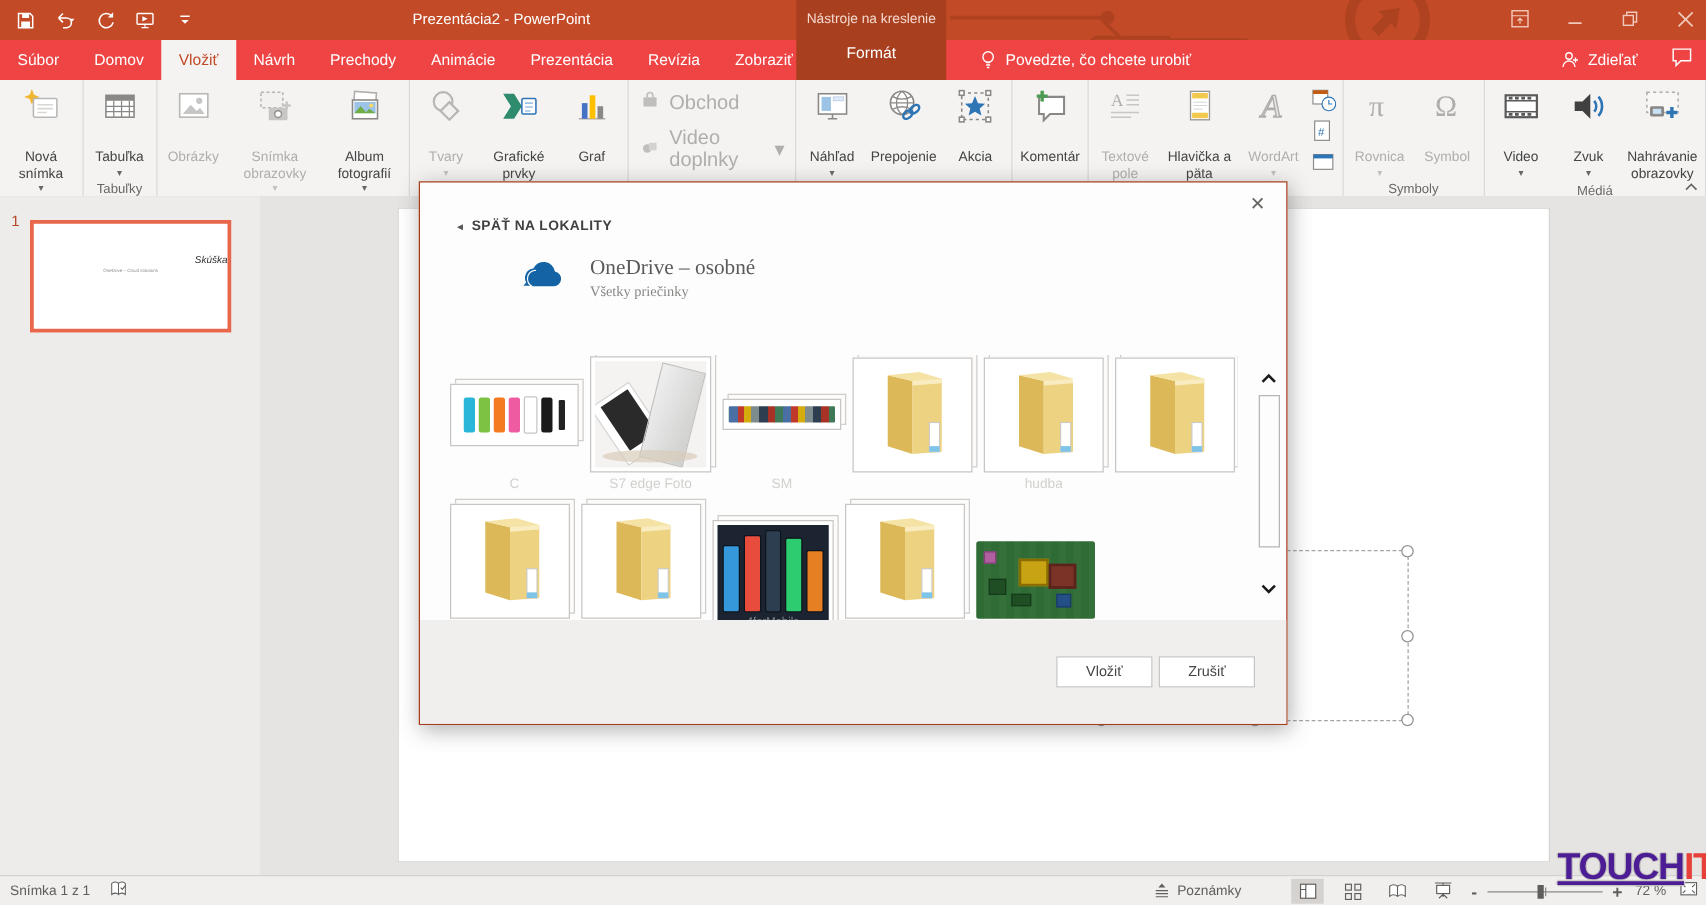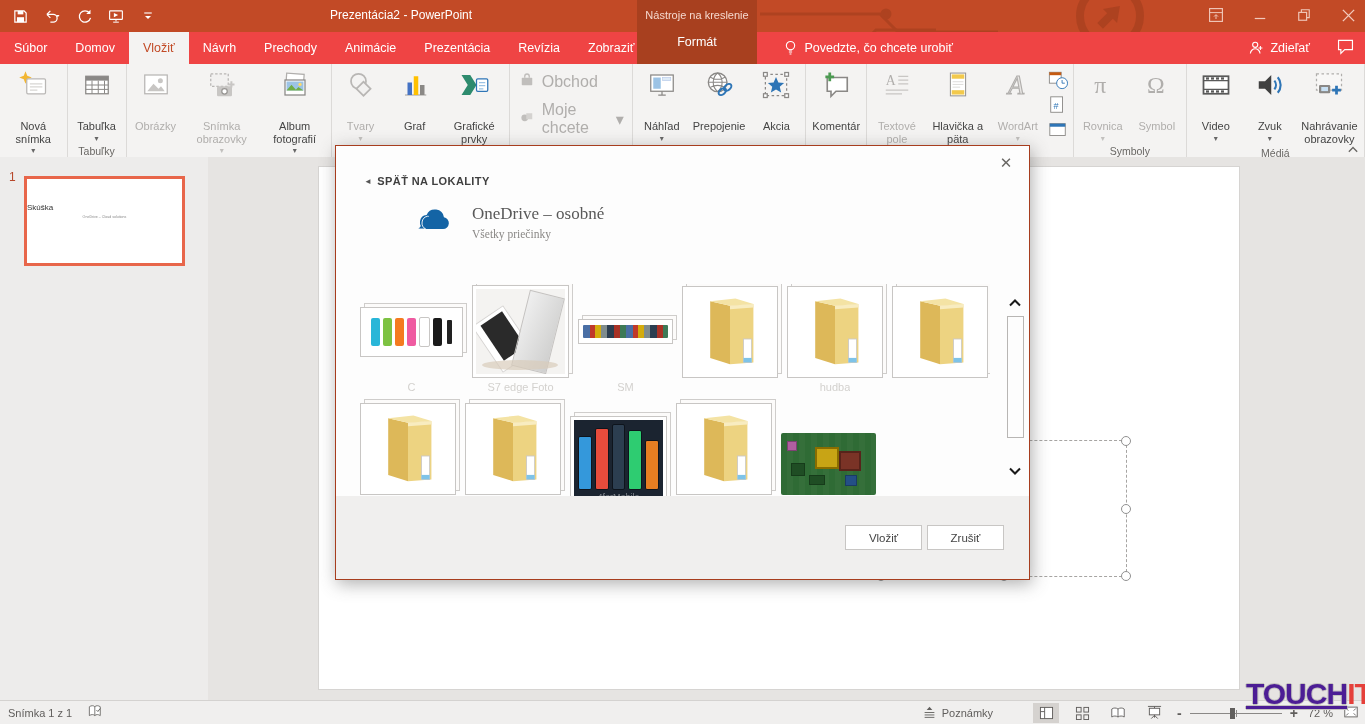--- a/index.html
+++ b/index.html
@@ -41,21 +41,21 @@
   .sbtn{display:flex;align-items:center;gap:6px;font-size:16px;color:#444;}
   .sbtn.disabled{color:#B0AEAC;}
   .tinycol{display:flex;flex-direction:column;justify-content:flex-start;gap:3px;padding:4px 2px;}
   .tbtn{width:22px;height:22px;display:flex;align-items:center;justify-content:center;}
   .ribbon-collapse{position:absolute;right:6px;top:145px;color:#696764;font-size:11px;z-index:2;}
   
   .workspace{position:absolute;left:0;top:157px;width:100%;height:543px;}
   .slidepanel{position:absolute;left:0;top:0;width:208px;height:100%;background:#EDECEB;border-right:1px solid #D0CECC;}
   .thumb-num{position:absolute;left:9px;top:13px;color:#B7472A;font-size:12px;}
   .slide-thumb{position:absolute;left:24px;top:19px;width:155px;height:84px;background:#fff;border:3px solid #E8664A;}
-  .st-title{margin-top:24px;text-align:left;font-size:8px;color:#333;}
+  .st-title{margin-top:24px;text-align:right;font-size:8px;color:#333;font-style:italic;}
   .st-sub{text-align:center;font-size:8px;color:#8a8a8a;transform:scale(.45);transform-origin:center;}
   .canvas{position:absolute;left:208px;top:0;right:0;height:100%;background:#E6E4E2;}
   .slide{position:absolute;left:110px;top:9px;width:922px;height:524px;background:#fff;border:1px solid #D6D4D2;box-sizing:border-box;}
   .sel-box{position:absolute;left:672px;top:283px;width:245px;height:135px;border:1px dashed #A6A4A2;}
   .handle{position:absolute;width:8px;height:8px;border:1px solid #919191;border-radius:50%;background:#fff;}
   
   .dialog{position:absolute;left:335px;top:145px;width:695px;height:435px;background:#FDFDFD;
       border:1px solid #A73D1E;box-shadow:2px 4px 16px rgba(80,80,80,.45);z-index:50;box-sizing:border-box;}
   .dlg-close{position:absolute;right:14px;top:8px;width:18px;height:18px;color:#696764;font-size:15px;
       display:flex;align-items:center;justify-content:center;}
@@ -310,58 +310,58 @@
               <svg width="30" height="30" viewBox="0 0 24 24">
                 <circle cx="10" cy="9" r="6" fill="none" stroke="#B8B6B4" stroke-width="1.4"></circle>
                 <rect x="10" y="11" width="8" height="8" fill="#F2F1F0" stroke="#B8B6B4" stroke-width="1.4" transform="rotate(45 14 15)"></rect>
               </svg>
             </div>
             <div class="rlb">Tvary</div>
             <div class="caret">▾</div>
           </div>
           <div class="rbtn">
             <div class="ric">
+              <svg width="34" height="30" viewBox="0 0 26 24">
+                <polygon points="3,4 10,4 15,12 10,20 3,20 8,12" fill="#2E8B6E"></polygon>
+                <rect x="15" y="7" width="9" height="10" rx="1" fill="#fff" stroke="#2E75B6"></rect>
+                <path d="M17 10 h5 M17 12.5 h5 M17 15 h3.5" stroke="#9CC3E5"></path>
+              </svg>
+            </div>
+            <div class="rlb">Grafické prvky SmartArt</div>
+          </div>
+          <div class="rbtn">
+            <div class="ric">
               <svg width="30" height="30" viewBox="0 0 24 24">
                 <path d="M4 20 h17" stroke="#B0AEAC"></path>
                 <rect x="6" y="10" width="3.6" height="10" fill="#4472C4"></rect>
                 <rect x="11" y="5" width="3.6" height="15" fill="#FFC000"></rect>
                 <rect x="16" y="12" width="3.6" height="8" fill="#8A8886"></rect>
               </svg>
             </div>
             <div class="rlb">Graf</div>
-          </div>
-          <div class="rbtn">
-            <div class="ric">
-              <svg width="34" height="30" viewBox="0 0 26 24">
-                <polygon points="3,4 10,4 15,12 10,20 3,20 8,12" fill="#2E8B6E"></polygon>
-                <rect x="15" y="7" width="9" height="10" rx="1" fill="#fff" stroke="#2E75B6"></rect>
-                <path d="M17 10 h5 M17 12.5 h5 M17 15 h3.5" stroke="#9CC3E5"></path>
-              </svg>
-            </div>
-            <div class="rlb">Grafické prvky SmartArt</div>
           </div>
         </div>
         <div class="rgroup-label"></div>
       </div>
       <div class="rgroup">
         <div class="rbtns">
           <div class="smallcol">
             <div class="sbtn disabled">
               <span><svg width="18" height="18" viewBox="0 0 24 24">
                   <rect x="5" y="9" width="14" height="10" rx="1" fill="#C0BEBC"></rect>
                   <path d="M9 9 v-2 a3 3 0 0 1 6 0 v2" fill="none" stroke="#C0BEBC" stroke-width="1.8"></path>
                 </svg></span>
               <span>Obchod</span>
             </div>
             <div class="sbtn disabled">
               <span><svg width="18" height="18" viewBox="0 0 24 24">
                   <circle cx="9" cy="13" r="4.5" fill="#C0BEBC"></circle>
                   <rect x="11" y="7" width="8" height="8" fill="#D4D2D0"></rect>
                 </svg></span>
-              <span>Moje chcete</span>
+              <span>Video doplnky</span>
               <span class="caret">▾</span>
             </div>
           </div>
         </div>
         <div class="rgroup-label"></div>
       </div>
       <div class="rgroup">
         <div class="rbtns">
           <div class="rbtn">
             <div class="ric">

